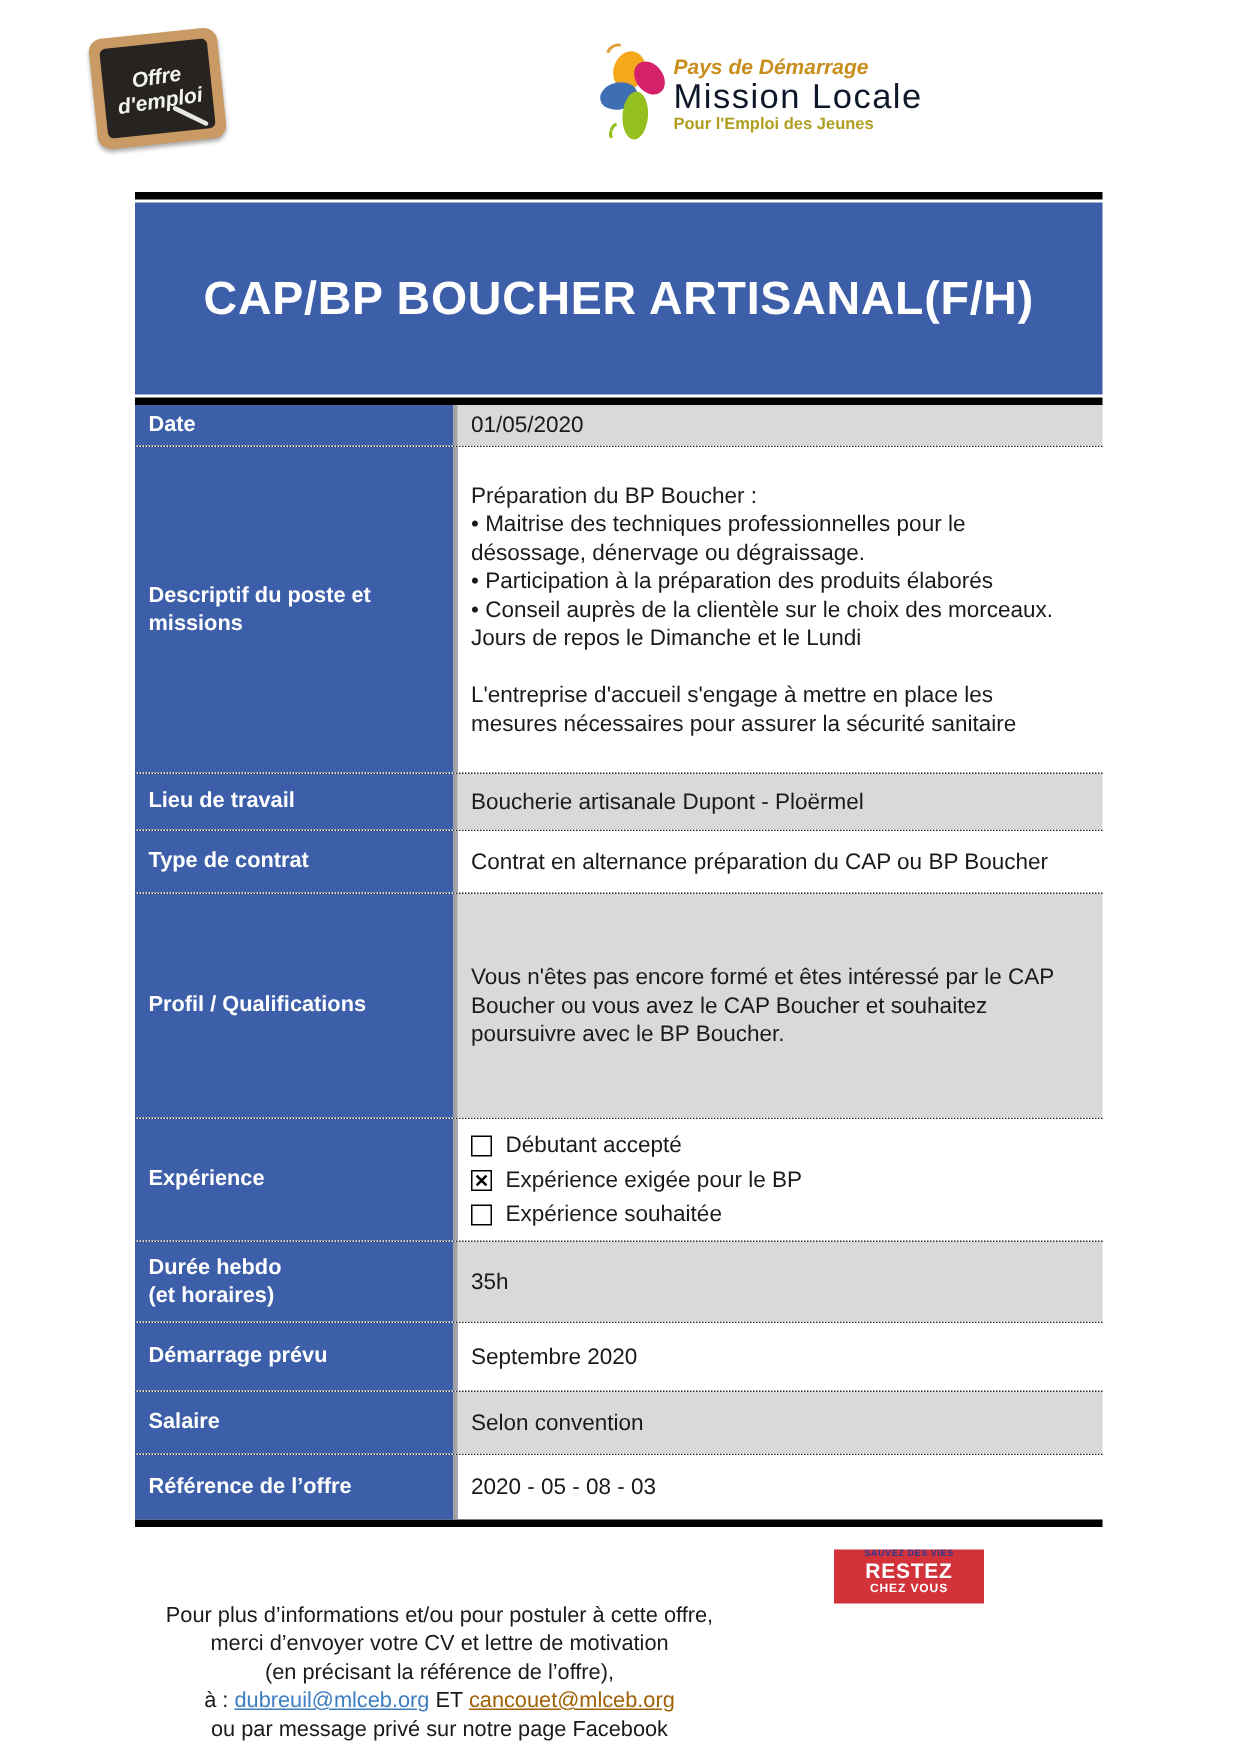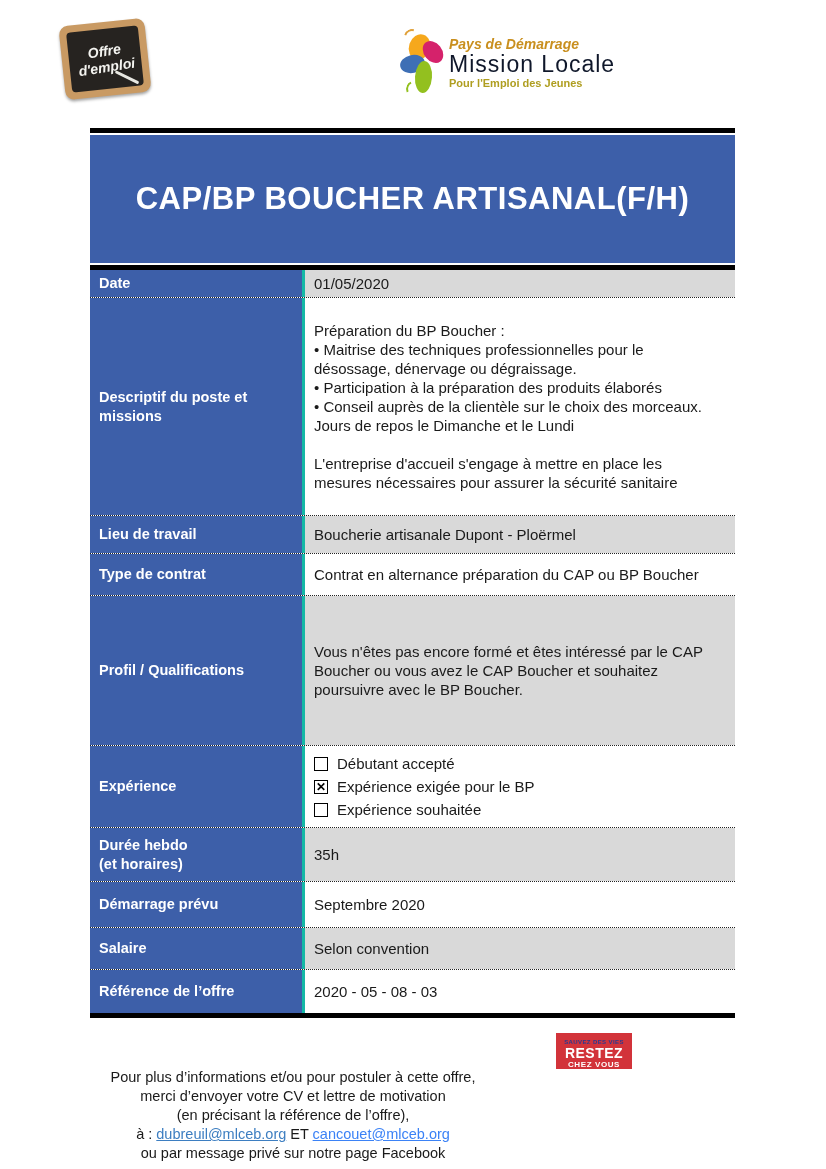--- a/index.html
+++ b/index.html
@@ -42,37 +42,37 @@
   .banner-inner div { color:#fff; font-weight:bold; font-size:31px; line-height:40px;
                       text-align:center; letter-spacing:.5px; }
 
   
   .jobtable { position:absolute; left:90px; top:270px; width:645px;
               border-bottom:5px solid #000; }
   .row { display:flex; border-bottom:1px dotted #222; }
   .row:last-child { border-bottom:none; }
   .label-cell { width:215px; flex:0 0 215px; color:#fff; font-weight:bold; font-size:14.5px;
                 line-height:19px; display:flex; align-items:center; padding-left:9px;
-                border-right:3px solid #14b8a6; white-space:pre-line; }
+                border-right:3px solid #a3a3a3; white-space:pre-line; }
   .value-cell { flex:1; font-size:15px; line-height:19px; display:flex; flex-direction:column;
                 justify-content:center; padding:5px 30px 5px 9px; white-space:pre-line; }
   .row.shade .value-cell { background:#d9d9d9; }
 
   .opt { display:flex; align-items:center; margin:2px 0; }
   .checkbox { width:14px; height:14px; border:1.6px solid #000; margin-right:9px;
               flex:0 0 14px; display:flex; align-items:center; justify-content:center;
               font-size:12px; line-height:12px; color:#000; background:transparent; }
   .checkbox.checked::before { content:"\2715"; font-weight:bold; }
 
   
   .footer-text { position:absolute; left:63px; top:1068px; width:460px; text-align:center;
                  font-size:14.5px; line-height:19px; }
   .footer-text a { text-decoration:underline; }
-  .badge { position:absolute; left:556px; top:1033px; width:76px; height:36px;
-           display:flex; flex-direction:column; align-items:center; justify-content:flex-end; }
+  .badge { position:absolute; left:556px; top:1033px; width:100px; height:36px;
+           display:flex; flex-direction:column; align-items:center; justify-content:flex-start; }
   .badge-top { font-size:6px; font-weight:bold; letter-spacing:.4px; line-height:7px; }
   .badge-main { color:#fff; font-weight:bold; font-size:14px; line-height:14px; letter-spacing:.5px; }
   .badge-sub { color:#fff; font-weight:bold; font-size:8px; line-height:9px; letter-spacing:.6px; }
 </style>
 </head>
 <body>
 
 <div class="page">
 
   <div class="board">
@@ -177,21 +177,21 @@
       <div class="label-cell" style="background: rgb(61, 95, 169);">Référence de l’offre</div>
       <div class="value-cell">2020 - 05 - 08 - 03</div>
     </div>
 
   </div>
 
   <div class="footer-text">
     <div>Pour plus d’informations et/ou pour postuler à cette offre,</div>
     <div>merci d’envoyer votre CV et lettre de motivation</div>
     <div>(en précisant la référence de l’offre),</div>
-    <div><span>à : </span><a href="#" style="color: rgb(61, 126, 193);">dubreuil@mlceb.org</a><span> ET </span><a href="#" style="color: #3b82f6;">cancouet@mlceb.org</a></div>
+    <div><span>à : </span><a href="#" style="color: rgb(61, 126, 193);">dubreuil@mlceb.org</a><span> ET </span><a href="#" style="color: #a16207;">cancouet@mlceb.org</a></div>
     <div>ou par message privé sur notre page Facebook</div>
   </div>
 
   <div class="badge" style="background: rgb(210, 51, 58);">
     <div class="badge-top" style="color: rgb(43, 57, 144);">SAUVEZ DES VIES</div>
     <div class="badge-main">RESTEZ</div>
     <div class="badge-sub">CHEZ VOUS</div>
   </div>
 
 </div>

